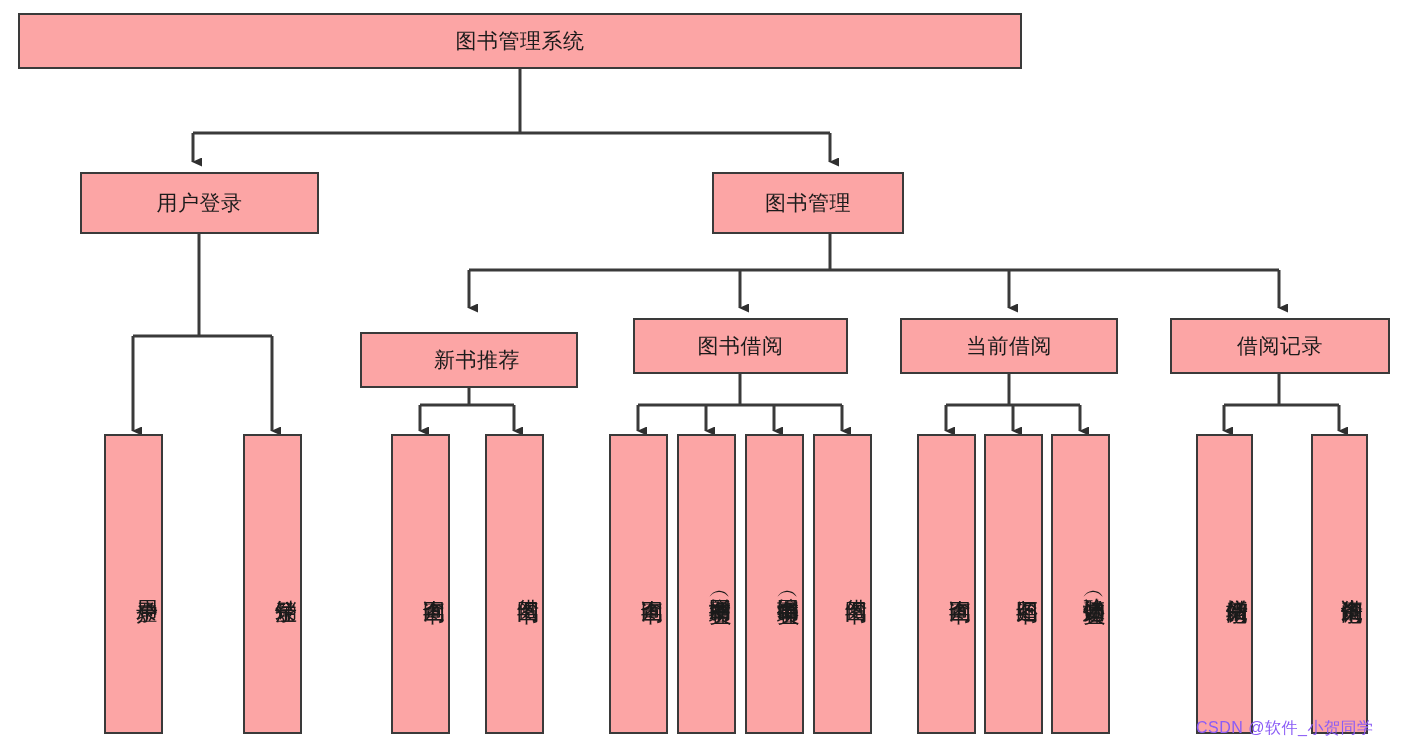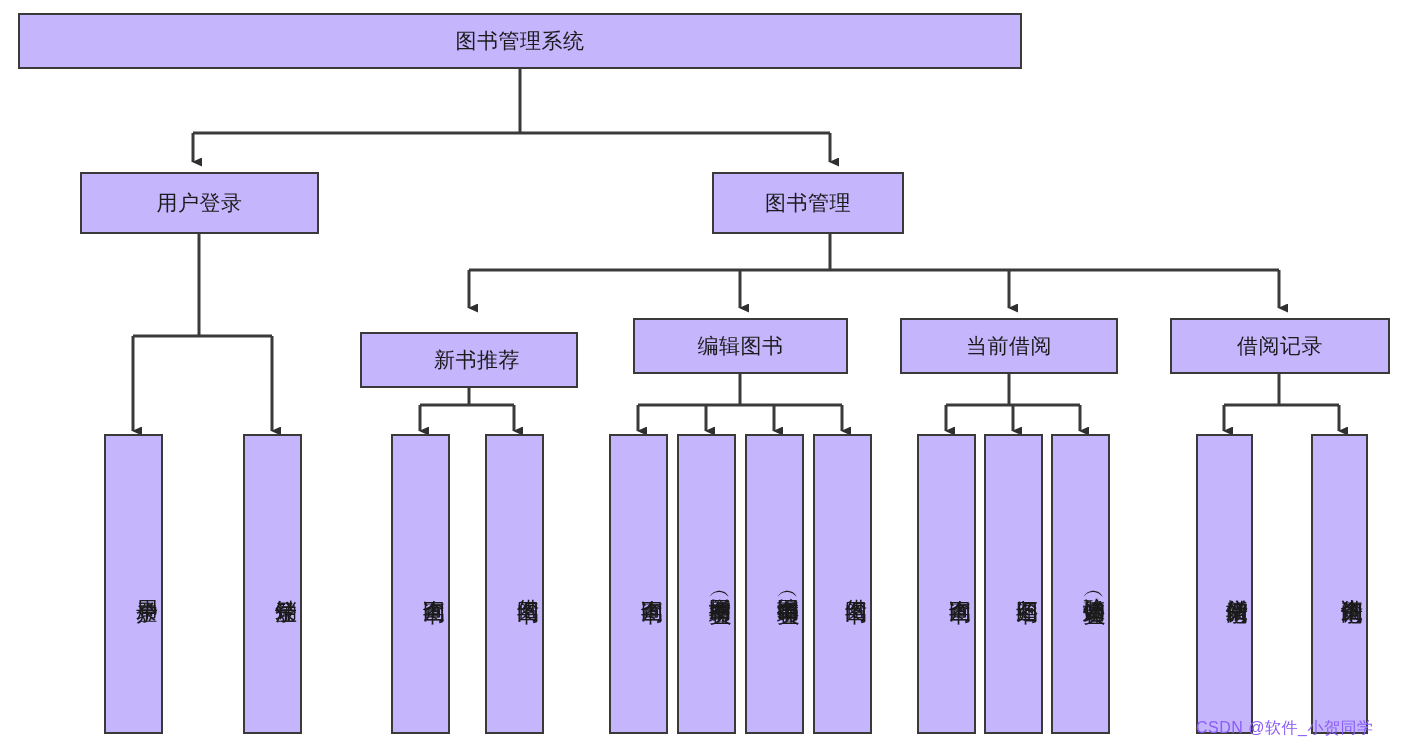--- a/index.html
+++ b/index.html
@@ -22,21 +22,21 @@
     left: 0;
     top: 0;
     width: 1405px;
     height: 747px;
     pointer-events: none;
   }
   .node {
     position: absolute;
     box-sizing: border-box;
     border: 2px solid #3a3a3a;
-    background: #c4b5fd;
+    background: #fca5a5;
     color: #1b1b1b;
     display: flex;
     align-items: center;
     justify-content: center;
     text-align: center;
     line-height: 1.25;
   }
   .node.horiz {
     font-size: 21px;
     letter-spacing: 0.5px;
@@ -126,21 +126,21 @@
     <span>用户登录</span>
   </div>
   <div class="node horiz" style="left:712px; top:172px; width:192px; height:62px;">
     <span>图书管理</span>
   </div>
 
   <div class="node horiz" style="left:360px; top:332px; width:218px; height:56px;padding-left:16px;">
     <span>新书推荐</span>
   </div>
   <div class="node horiz" style="left:633px; top:318px; width:215px; height:56px;">
-    <span>编辑图书</span>
+    <span>图书借阅</span>
   </div>
   <div class="node horiz" style="left:900px; top:318px; width:218px; height:56px;">
     <span>当前借阅</span>
   </div>
   <div class="node horiz" style="left:1170px; top:318px; width:220px; height:56px;">
     <span>借阅记录</span>
   </div>
 
   <div class="node vert" style="left:104px; top:434px; width:59px; height:300px;">
     <span class="vtext">用户登录</span>

